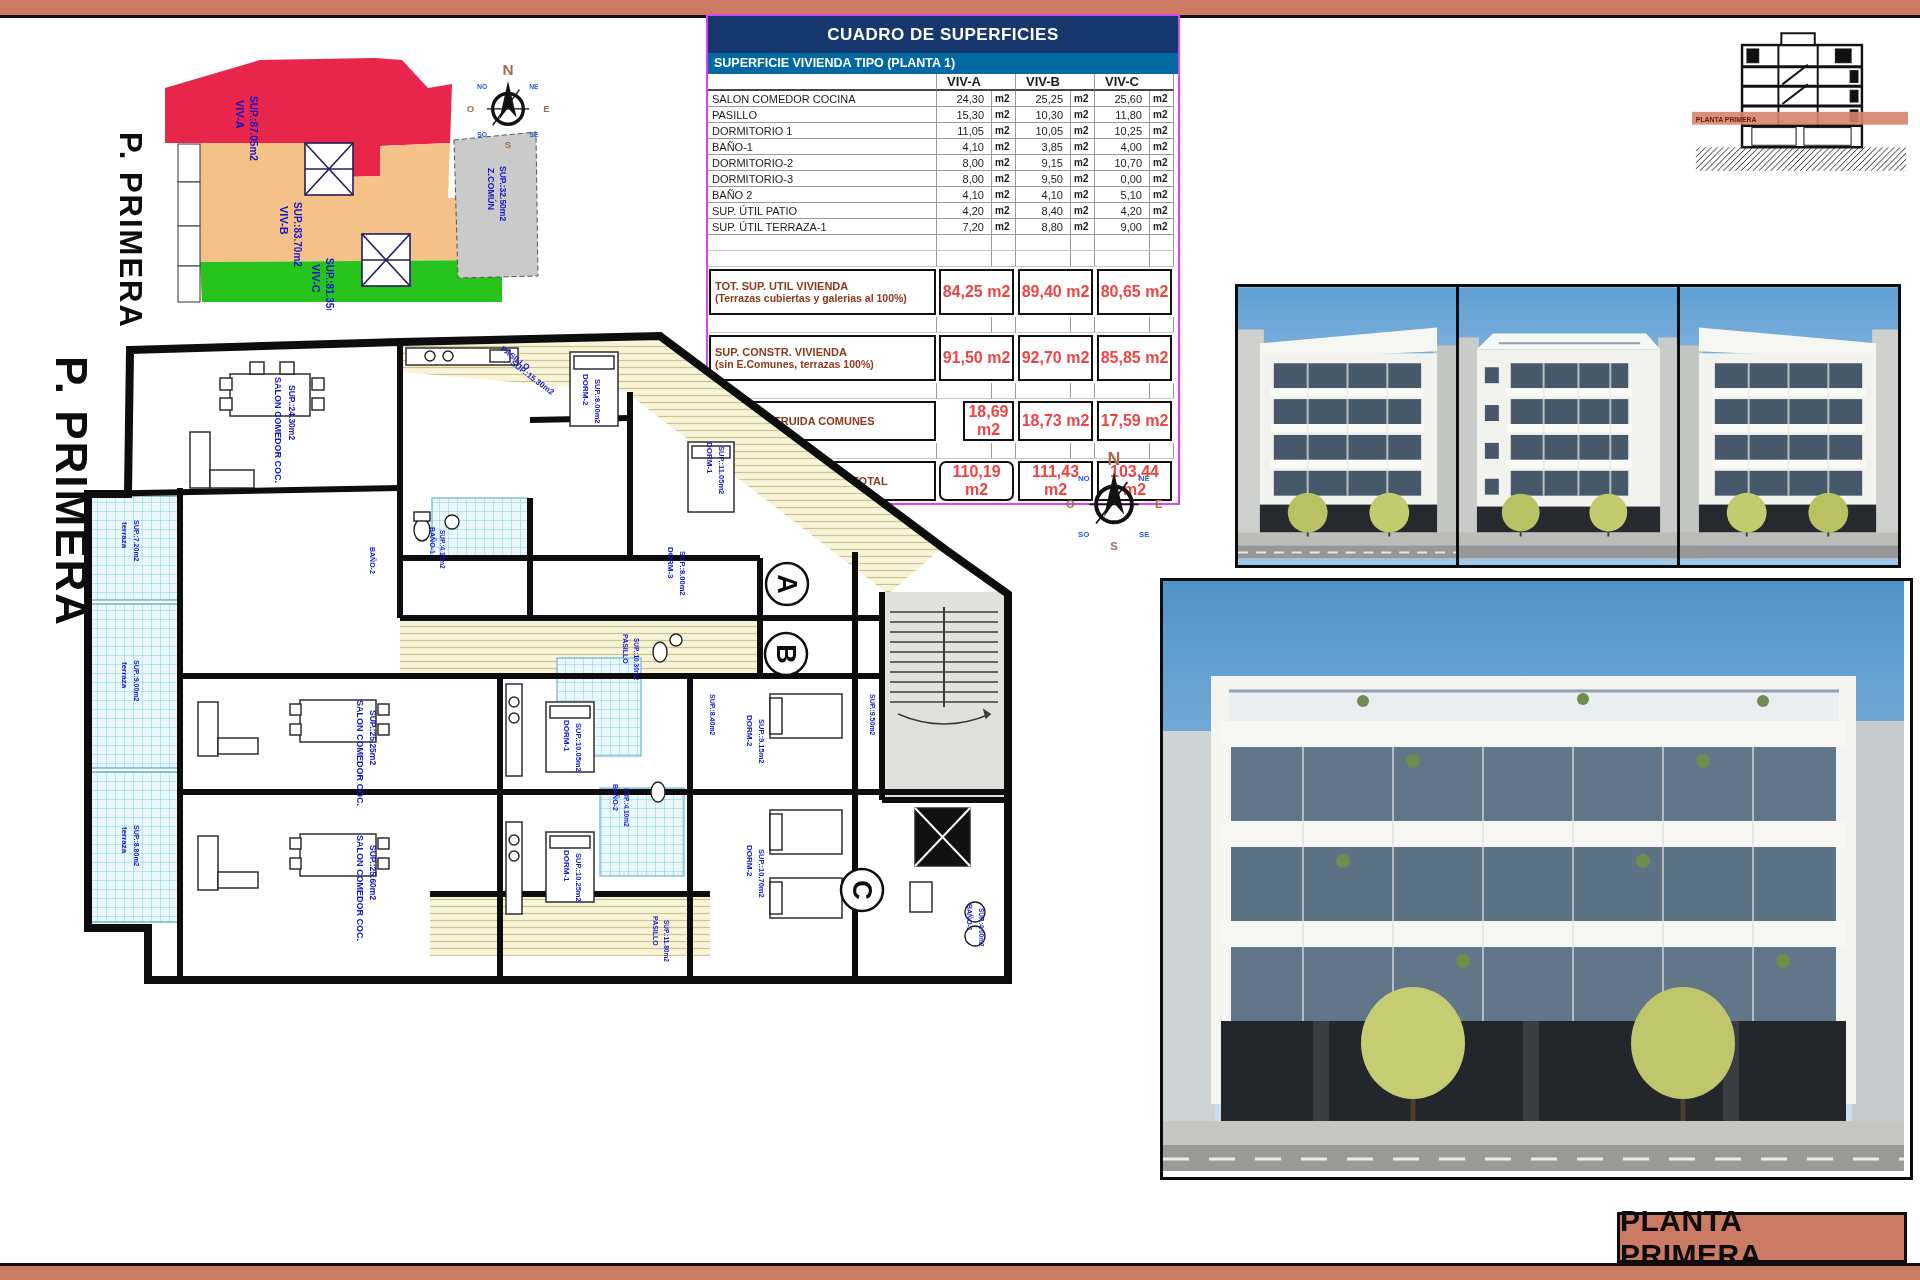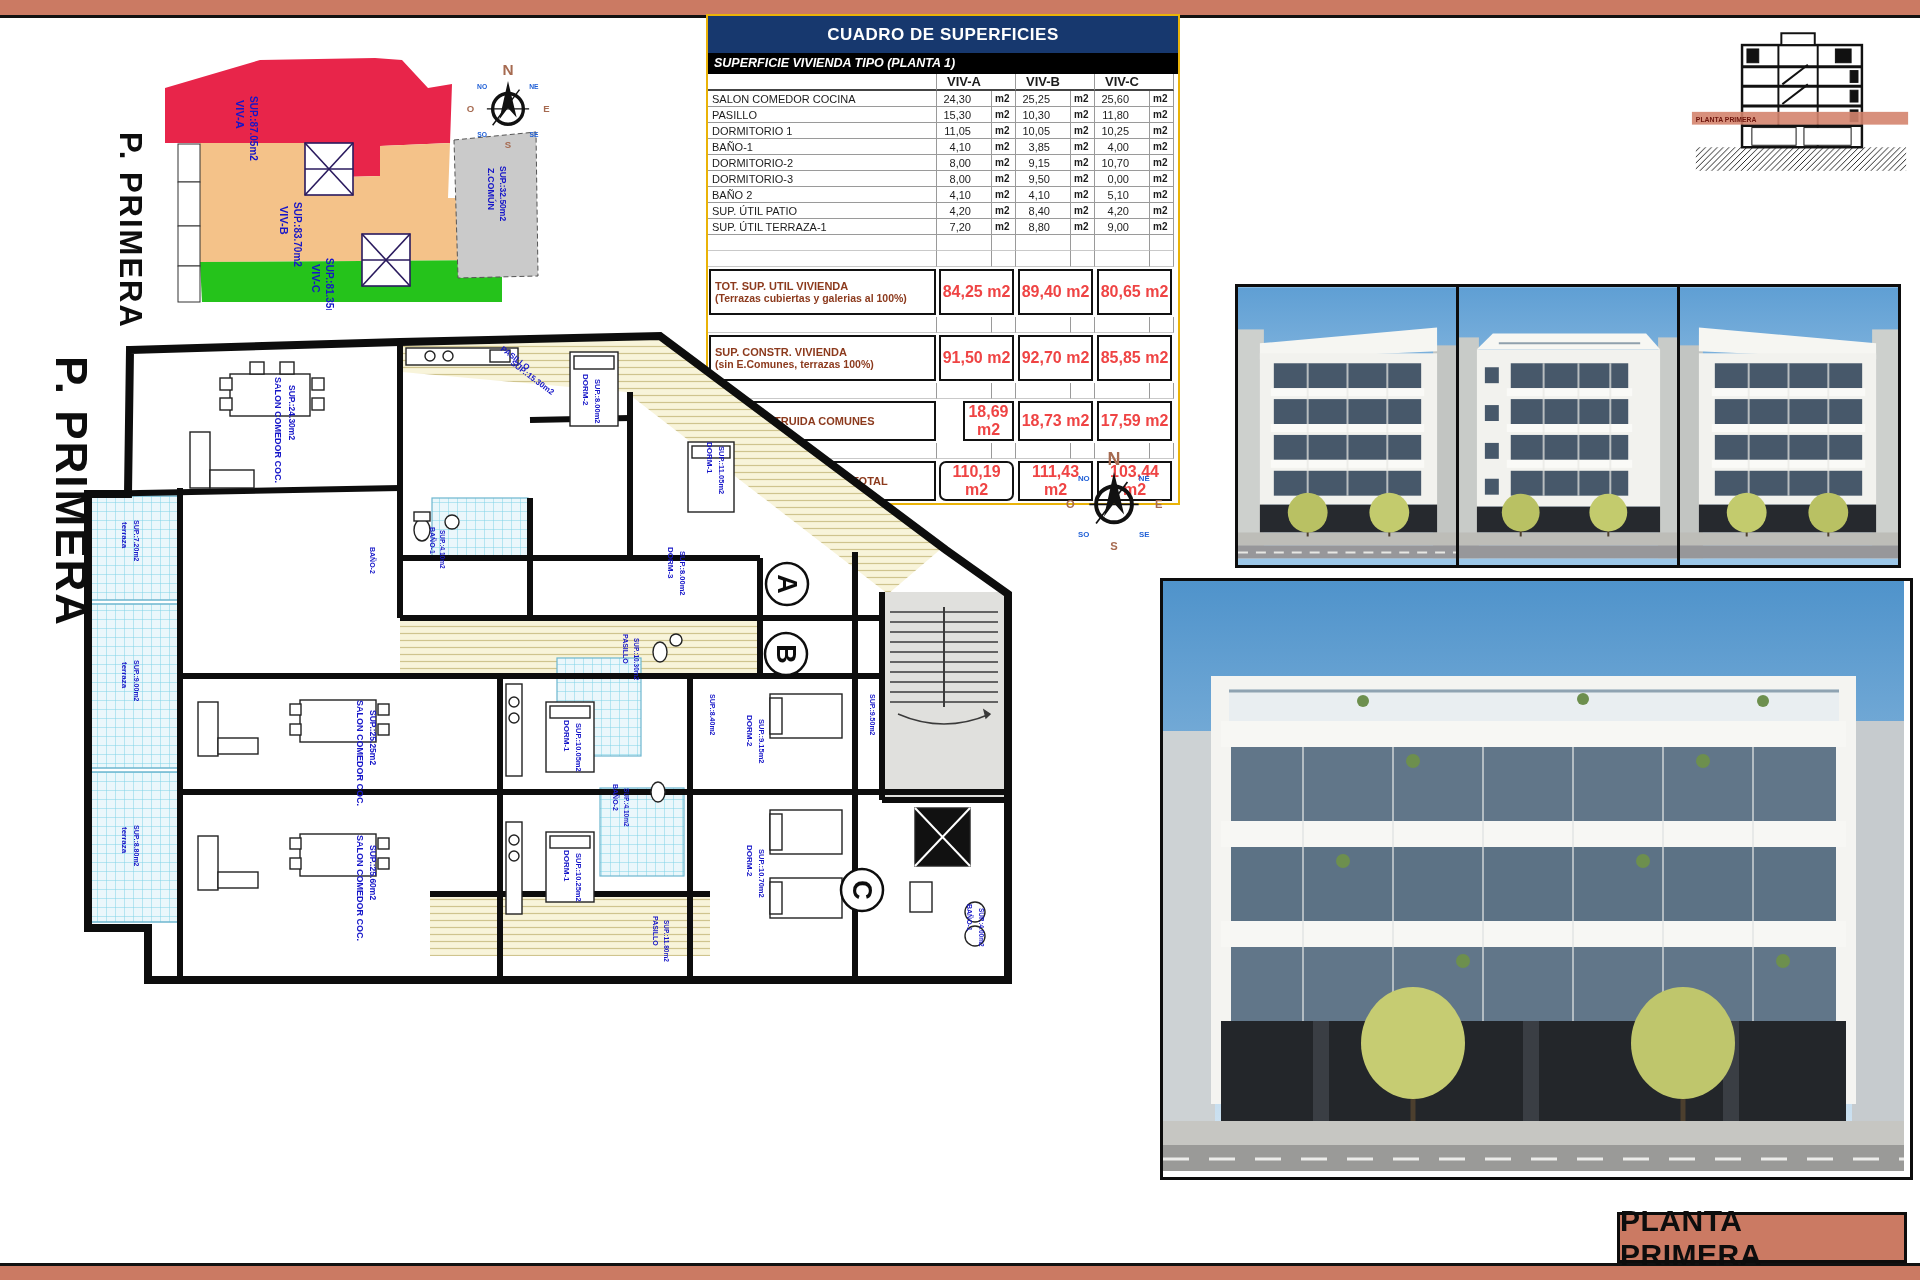--- a/index.html
+++ b/index.html
@@ -7,31 +7,31 @@
          font-family:"Liberation Sans",sans-serif;}
   .abs{position:absolute;}
   
   .bar{left:0;width:1920px;background:#cb7a63;}
   .bar.top{top:0;height:15px;border-bottom:3px solid #111;}
   .bar.bottom{top:1263px;height:17px;border-top:3px solid #111;}
   
   .vtext{transform-origin:left top;transform:rotate(90deg);white-space:nowrap;
          color:#0d0d0d;font-weight:bold;letter-spacing:2px;}
   
-  .areas-table{left:706px;top:14px;width:470px;border:2px solid #eab308;background:#fff;}
+  .areas-table{left:706px;top:14px;width:470px;border:2px solid #d946ef;background:#fff;}
   .tbl-title{background:#17386e;color:#fff;font-weight:bold;font-size:17px;
              text-align:center;padding:9px 0 8px 0;letter-spacing:.5px;}
-  .tbl-sub{background:#000000;color:#fff;font-weight:bold;font-size:12.5px;
-           padding:3px 0 4px 6px;font-style:italic;}
+  .tbl-sub{background:#0369a1;color:#fff;font-weight:bold;font-size:12.5px;
+           padding:3px 0 4px 6px;}
   .tbl-grid{display:grid;grid-template-columns:229px 55px 24px 55px 24px 55px 24px;}
   .c{border-right:1px solid #9a9a9a;border-bottom:1px solid #9a9a9a;
      font-size:11px;color:#1c1c1c;display:flex;align-items:center;min-height:15px;}
   .c.h{font-weight:bold;font-size:13px;padding-left:10px;border-bottom:2px solid #444;}
   .c.lab{padding-left:4px;}
-  .c.v{justify-content:flex-end;padding-right:20px;}
+  .c.v{justify-content:flex-end;padding-right:7px;}
   .c.u{padding-left:3px;font-size:10px;font-weight:bold;}
   .c.sp{border-bottom:1px solid #c9c9c9;}
   .c.tot{color:#8c3a1d;font-weight:bold;border:2px solid #111;margin:2px 1px;
          flex-direction:column;align-items:flex-start;justify-content:center;padding-left:4px;}
   .c.tot .sub{font-weight:bold;font-size:10.5px;}
   .c.tv{color:#ef4444;font-weight:bold;justify-content:center;border:2px solid #111;
         margin:2px 2px;font-size:16px;text-align:center;}
   
   .render-strip{left:1235px;top:284px;width:660px;height:278px;border:3px solid #0d0d0d;
                 display:flex;background:#9cc7e8;}

